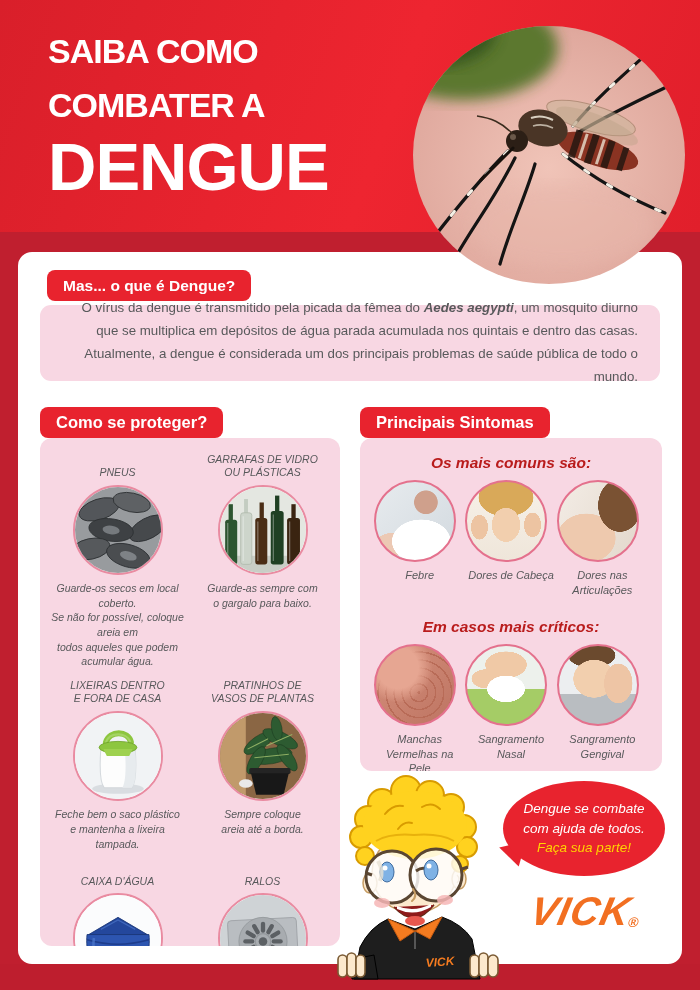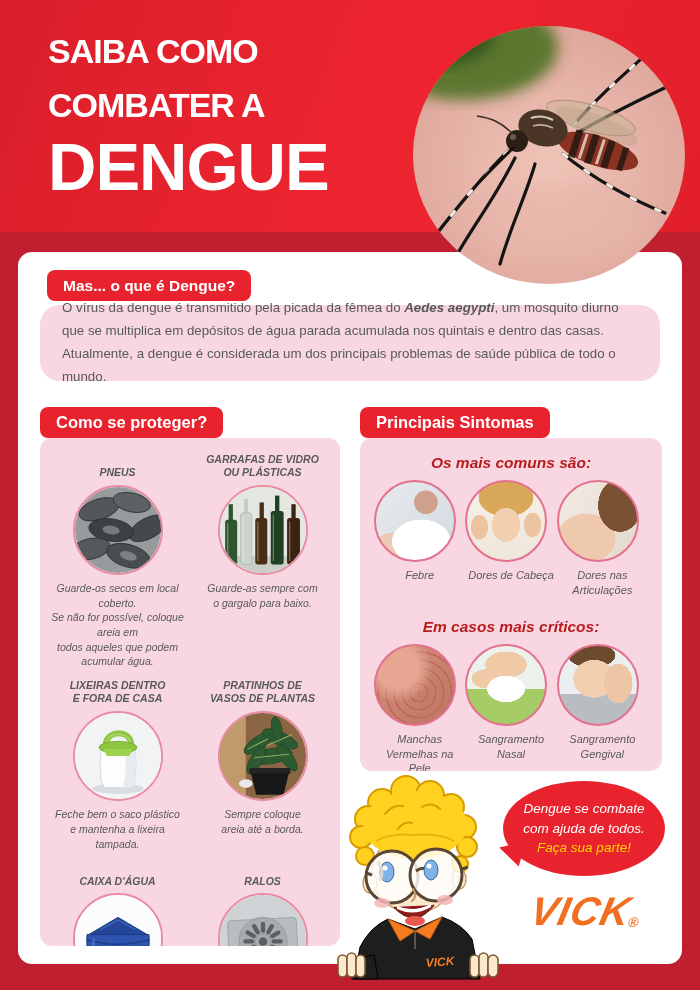--- a/index.html
+++ b/index.html
@@ -22,33 +22,33 @@
   .card{position:absolute;left:18px;top:252px;width:664px;height:712px;background:#ffffff;
     border-radius:14px;z-index:2;}
 
   .badge{position:absolute;background:#e8232e;color:#fff;font-weight:bold;
     border-radius:8px;display:flex;align-items:center;padding:0 16px;height:31px;white-space:nowrap;}
   .badge-intro{left:29px;top:18px;font-size:15.5px;}
   .badge-left{left:22px;top:155px;font-size:16.5px;}
   .badge-right{left:342px;top:155px;font-size:16.5px;}
 
   .intro-box{position:absolute;left:22px;top:53px;width:620px;height:76px;background:#f8d7e3;
-    border-radius:20px;display:flex;align-items:center;justify-content:center;text-align:left;
+    border-radius:11px;display:flex;align-items:center;justify-content:center;text-align:right;
     color:#58595b;font-size:13.3px;line-height:1.72;padding:0 22px;box-sizing:border-box;}
   .intro-box b{font-style:italic;}
 
   .panel{position:absolute;background:#f8d7e3;border-radius:12px;overflow:hidden;box-sizing:border-box;}
   .panel-left{left:22px;top:186px;width:300px;height:508px;
     display:grid;grid-template-columns:1fr 1fr;column-gap:6px;row-gap:9px;
     padding:14px 8px 8px 8px;align-content:start;}
   .panel-right{left:342px;top:186px;width:302px;height:333px;padding:12px 10px 8px 10px;
     display:flex;flex-direction:column;}
 
   .p-item{display:flex;flex-direction:column;align-items:center;text-align:center;color:#58595b;}
-  .p-title{font-size:10.5px;font-weight:bold;font-style:italic;line-height:1.3;min-height:28px;
+  .p-title{font-size:10.5px;font-weight:normal;font-style:italic;line-height:1.3;min-height:28px;
     display:flex;align-items:flex-end;justify-content:center;white-space:pre-line;}
   .p-circle{width:86px;height:86px;border-radius:50%;overflow:hidden;border:2px solid #e98ba1;
     margin:5px 0 6px 0;background:#fff;}
   .p-circle svg{display:block;width:100%;height:100%;}
   .p-cap{font-size:10.5px;font-style:italic;line-height:1.4;white-space:pre-line;}
 
   .s-head{color:#b91c1c;font-size:15.5px;font-weight:bold;font-style:italic;text-align:center;margin:4px 0 8px 0;}
   .s-row{display:flex;justify-content:space-between;padding:0 4px;}
   .s-item{width:92px;display:flex;flex-direction:column;text-align:center;color:#58595b;}
   .s-circle{width:82px;height:82px;border-radius:50%;border:2px solid #e4718d;box-sizing:border-box;}

